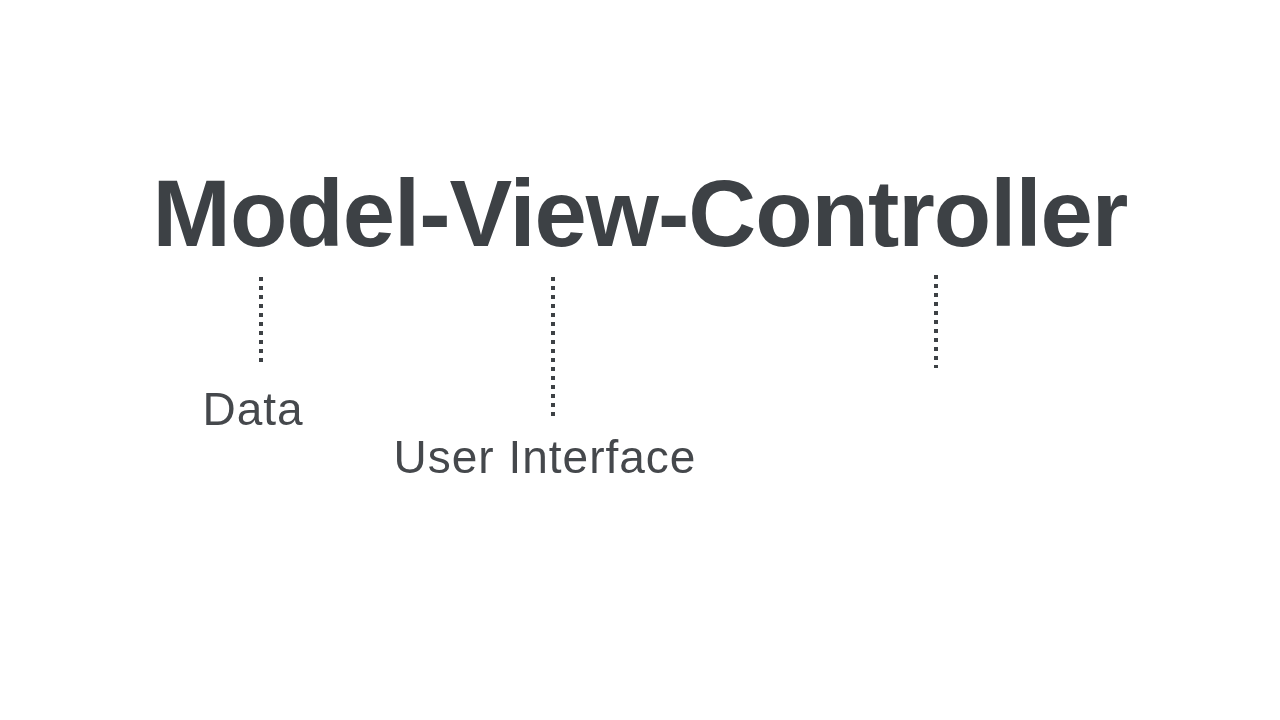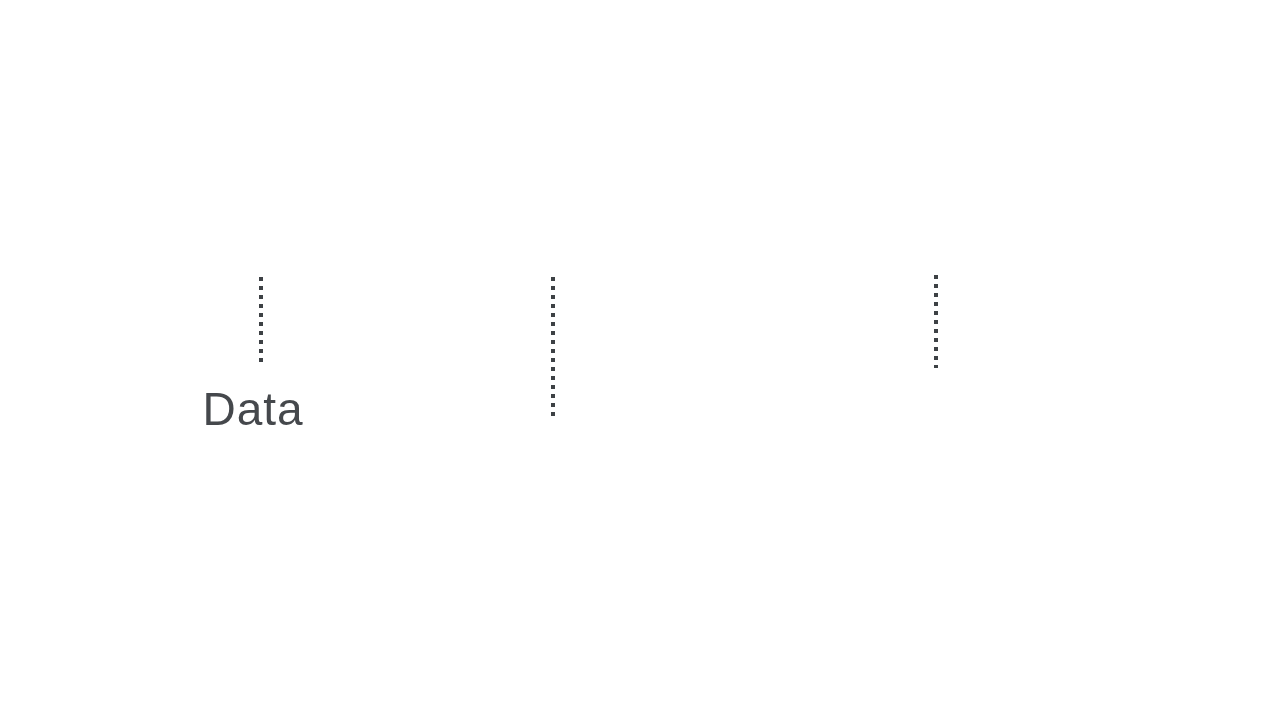--- a/index.html
+++ b/index.html
@@ -53,24 +53,26 @@
   }
   .leaf-label.data          { left: 253px; top: 386px; }
   .leaf-label.user-interface{ left: 545px; top: 434px; }
   .leaf-label.coordinator   { left: 926px; top: 386px; }
 </style>
 </head>
 <body>
 
 <div class="canvas">
 
+  <div class="title">Model-View-Controller</div>
 
   <div class="connector model"></div>
 
   <div class="connector view"></div>
 
   <div class="connector controller"></div>
 
   <div class="leaf-label data">Data</div>
 
+  <div class="leaf-label user-interface">User Interface</div>
 
 
 </div>
 
 </body></html>

